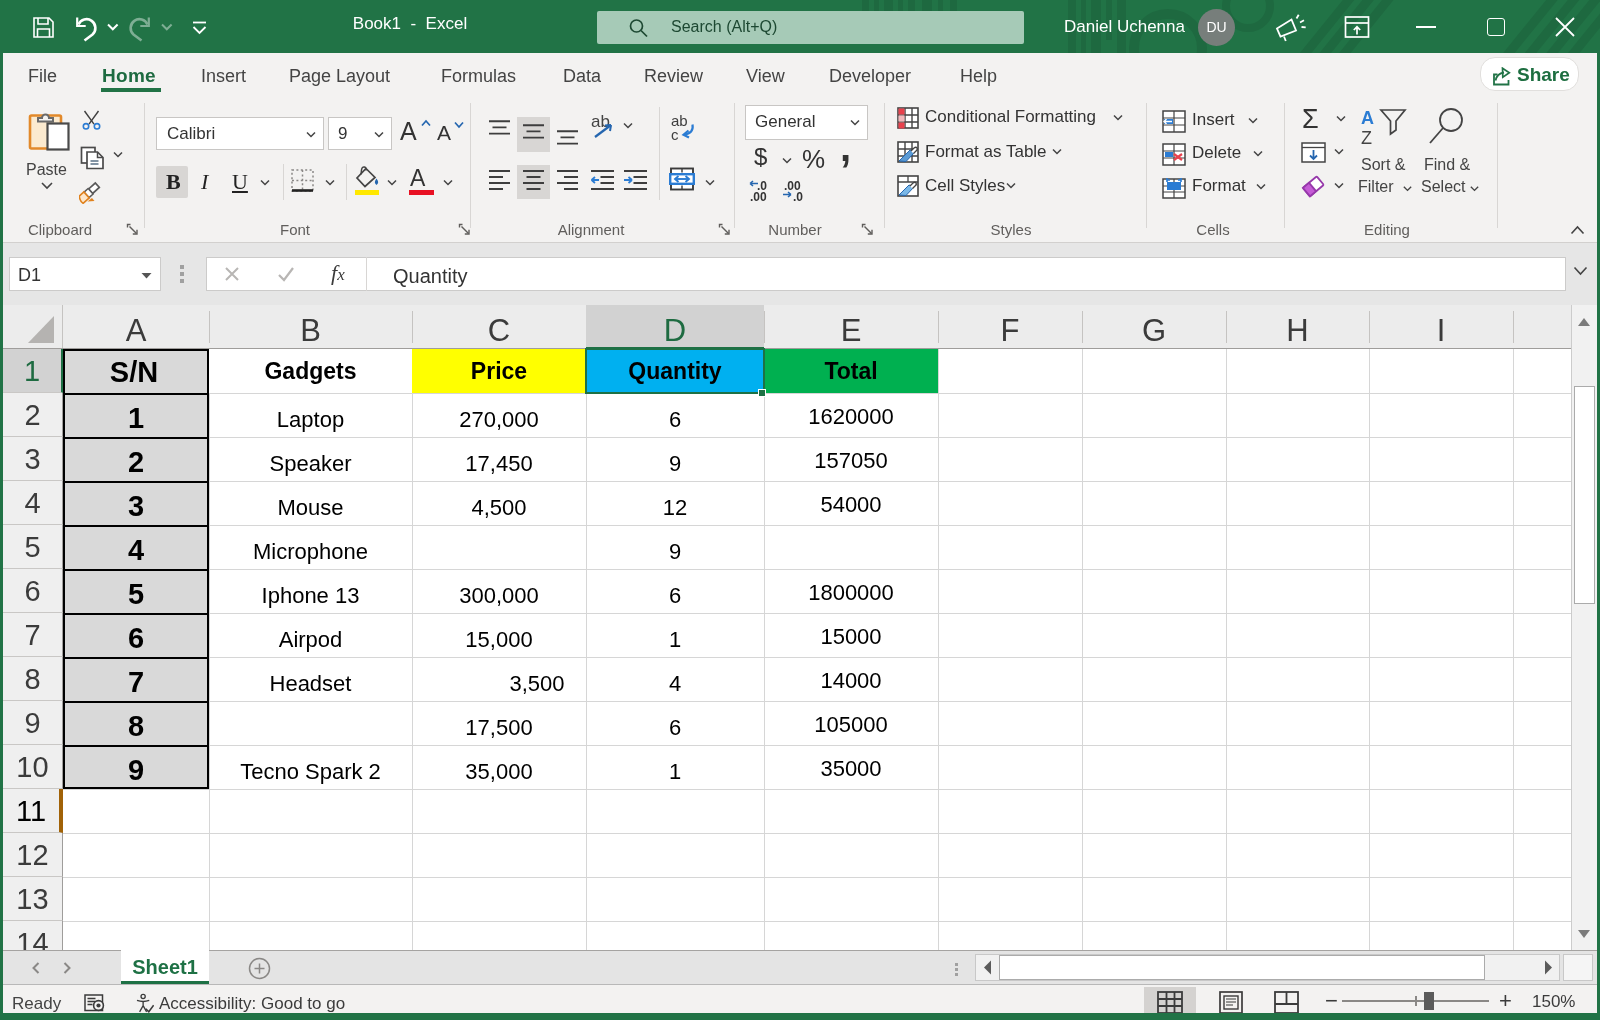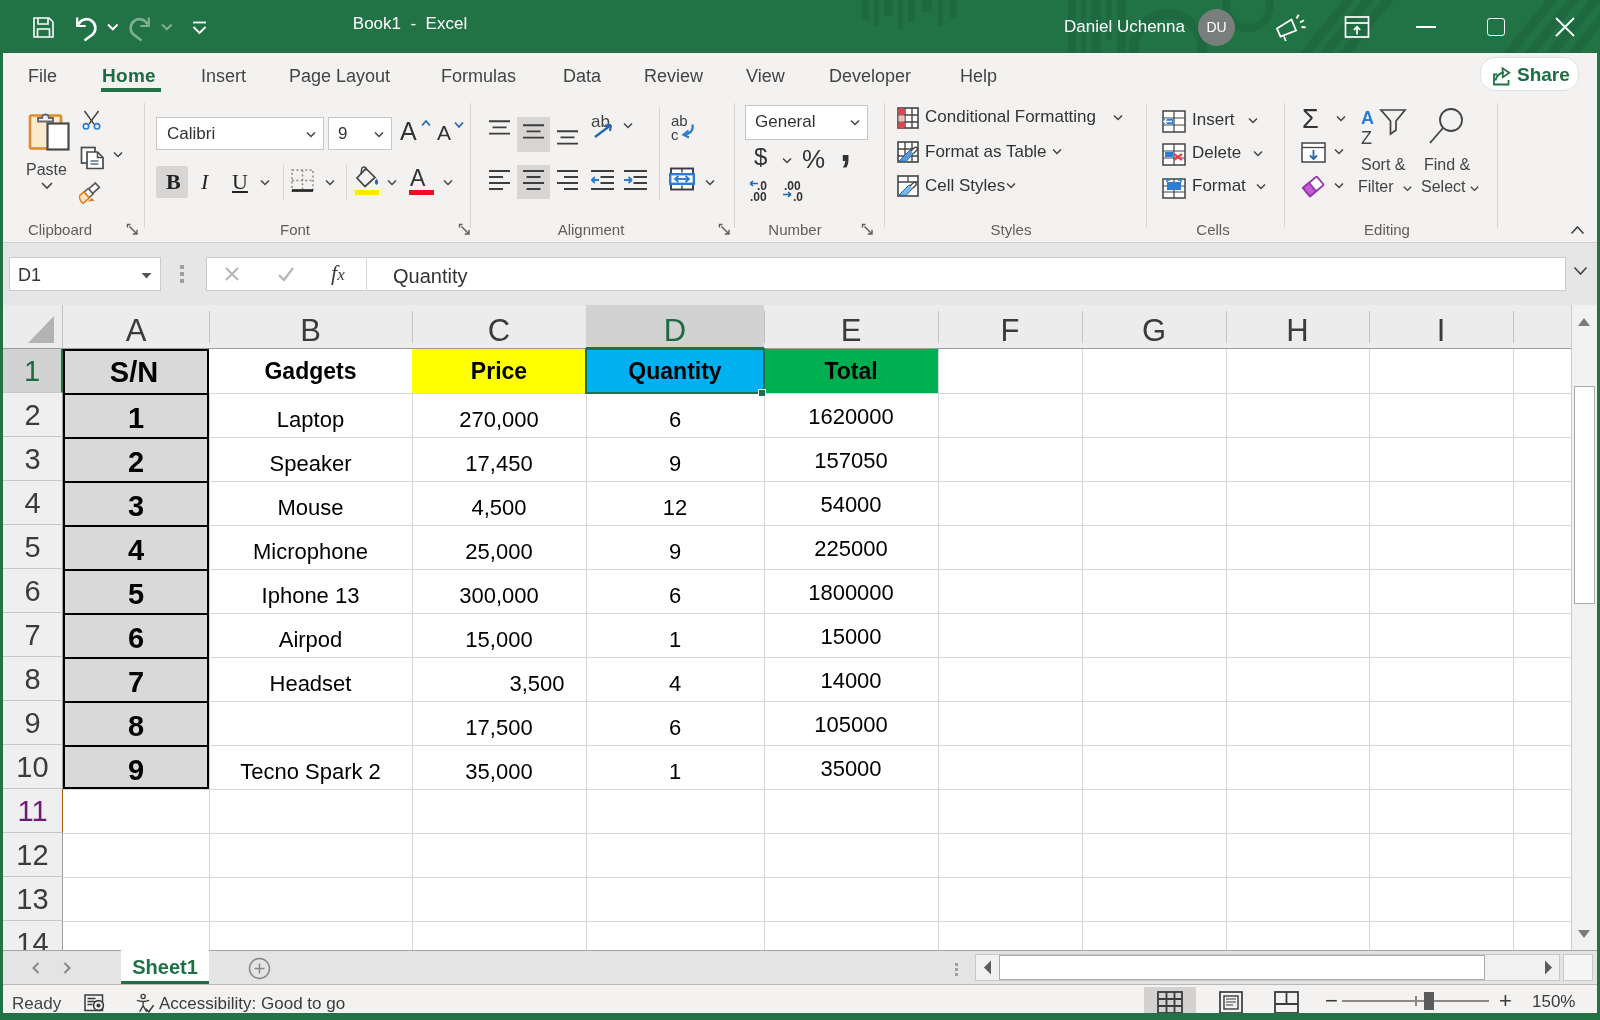--- a/index.html
+++ b/index.html
@@ -94,20 +94,27 @@
     <path d="M19.8 2.5 V11 H11.3" fill="none" stroke="#fff" stroke-width="2.2"></path>
     <path d="M18.5 9.5 A 8.8 8.8 0 1 0 4.5 19.5 L 12.5 25.5" fill="none" stroke="#fff" stroke-width="2.6"></path>
     <path d="M33 9.5 l4.8 4.8 L42.6 9.5" fill="none" stroke="#fff" stroke-width="2"></path>
   </svg>
 
   <svg class="abs" style="left:191px;top:19px" width="17" height="17" viewBox="0 0 17 17">
     <path d="M2 3.5 h13" stroke="#fff" stroke-width="1.8" fill="none"></path>
     <path d="M2.5 8 l6 6 l6-6" fill="none" stroke="#fff" stroke-width="1.8"></path>
   </svg>
   <div class="abs" id="qat-title">Book1&nbsp;&nbsp;-&nbsp;&nbsp;Excel</div>
+  <div class="abs" id="searchbox">
+    <svg class="abs" style="left:31px;top:7px" width="20" height="20" viewBox="0 0 20 20">
+      <circle cx="8.5" cy="8" r="6" fill="none" stroke="#1d4832" stroke-width="1.7"></circle>
+      <path d="M13 12.5 L19 18.5" stroke="#1d4832" stroke-width="1.7"></path>
+    </svg>
+    <div class="abs" id="searchtext" style="left:74px;top:7px;">Search (Alt+Q)</div>
+  </div>
   <div class="abs" id="tb-user">Daniel Uchenna</div>
   <div class="abs" id="tb-du">DU</div>
 
   <svg class="abs" style="left:1274px;top:13px" width="34" height="30" viewBox="0 0 34 30">
     <g fill="none" stroke="#fff" stroke-width="1.8">
       <path d="M3 15.5 L17.5 6.5 L22 17.5 L6.5 23.5 z"></path>
       <path d="M10 23.5 l1.8 4.5"></path>
       <path d="M22.5 5.5 l2.2-3.8 M26 9.5 l4-2.2 M27.5 14 l4.2 0.4"></path>
     </g>
   </svg>
@@ -560,21 +567,21 @@
 <div class="abs" style="left:3px;top:44px;width:60px;height:44px;background:#d2d2d2;border-right:2.5px solid #1e7145;border-bottom:1px solid #c9c7c5;color:#1e6b41;font-size:29px;display:flex;align-items:flex-end;justify-content:center;padding-bottom:6px;line-height:1;">1</div>
 <div class="abs" style="left:3px;top:88px;width:60px;height:44px;background:#efefef;border-right:1px solid #9f9d9b;border-bottom:1px solid #c9c7c5;color:#3b3b3b;font-size:29px;display:flex;align-items:flex-end;justify-content:center;padding-bottom:6px;line-height:1;">2</div>
 <div class="abs" style="left:3px;top:132px;width:60px;height:44px;background:#efefef;border-right:1px solid #9f9d9b;border-bottom:1px solid #c9c7c5;color:#3b3b3b;font-size:29px;display:flex;align-items:flex-end;justify-content:center;padding-bottom:6px;line-height:1;">3</div>
 <div class="abs" style="left:3px;top:176px;width:60px;height:44px;background:#efefef;border-right:1px solid #9f9d9b;border-bottom:1px solid #c9c7c5;color:#3b3b3b;font-size:29px;display:flex;align-items:flex-end;justify-content:center;padding-bottom:6px;line-height:1;">4</div>
 <div class="abs" style="left:3px;top:220px;width:60px;height:44px;background:#efefef;border-right:1px solid #9f9d9b;border-bottom:1px solid #c9c7c5;color:#3b3b3b;font-size:29px;display:flex;align-items:flex-end;justify-content:center;padding-bottom:6px;line-height:1;">5</div>
 <div class="abs" style="left:3px;top:264px;width:60px;height:44px;background:#efefef;border-right:1px solid #9f9d9b;border-bottom:1px solid #c9c7c5;color:#3b3b3b;font-size:29px;display:flex;align-items:flex-end;justify-content:center;padding-bottom:6px;line-height:1;">6</div>
 <div class="abs" style="left:3px;top:308px;width:60px;height:44px;background:#efefef;border-right:1px solid #9f9d9b;border-bottom:1px solid #c9c7c5;color:#3b3b3b;font-size:29px;display:flex;align-items:flex-end;justify-content:center;padding-bottom:6px;line-height:1;">7</div>
 <div class="abs" style="left:3px;top:352px;width:60px;height:44px;background:#efefef;border-right:1px solid #9f9d9b;border-bottom:1px solid #c9c7c5;color:#3b3b3b;font-size:29px;display:flex;align-items:flex-end;justify-content:center;padding-bottom:6px;line-height:1;">8</div>
 <div class="abs" style="left:3px;top:396px;width:60px;height:44px;background:#efefef;border-right:1px solid #9f9d9b;border-bottom:1px solid #c9c7c5;color:#3b3b3b;font-size:29px;display:flex;align-items:flex-end;justify-content:center;padding-bottom:6px;line-height:1;">9</div>
 <div class="abs" style="left:3px;top:440px;width:60px;height:44px;background:#efefef;border-right:1px solid #9f9d9b;border-bottom:1px solid #c9c7c5;color:#3b3b3b;font-size:29px;display:flex;align-items:flex-end;justify-content:center;padding-bottom:6px;line-height:1;">10</div>
-<div class="abs" style="left:3px;top:484px;width:60px;height:44px;background:#efefef;border-right:1px solid #a16207;border-bottom:1px solid #c9c7c5;color:#701a75;font-size:29px;display:flex;align-items:flex-end;justify-content:center;padding-bottom:6px;line-height:1;">11</div>
+<div class="abs" style="left:3px;top:484px;width:60px;height:44px;background:#efefef;border-right:4px solid #a16207;border-bottom:1px solid #c9c7c5;color:#000000;font-size:29px;display:flex;align-items:flex-end;justify-content:center;padding-bottom:6px;line-height:1;">11</div>
 <div class="abs" style="left:3px;top:528px;width:60px;height:44px;background:#efefef;border-right:1px solid #9f9d9b;border-bottom:1px solid #c9c7c5;color:#3b3b3b;font-size:29px;display:flex;align-items:flex-end;justify-content:center;padding-bottom:6px;line-height:1;">12</div>
 <div class="abs" style="left:3px;top:572px;width:60px;height:44px;background:#efefef;border-right:1px solid #9f9d9b;border-bottom:1px solid #c9c7c5;color:#3b3b3b;font-size:29px;display:flex;align-items:flex-end;justify-content:center;padding-bottom:6px;line-height:1;">13</div>
 <div class="abs" style="left:3px;top:616px;width:60px;height:44px;background:#efefef;border-right:1px solid #9f9d9b;border-bottom:1px solid #c9c7c5;color:#3b3b3b;font-size:29px;display:flex;align-items:flex-end;justify-content:center;padding-bottom:6px;line-height:1;">14</div>
 <div class="gridline-v" style="left:209px;top:44px;height:601px;"></div>
 <div class="gridline-v" style="left:412px;top:44px;height:601px;"></div>
 <div class="gridline-v" style="left:586px;top:44px;height:601px;"></div>
 <div class="gridline-v" style="left:764px;top:44px;height:601px;"></div>
 <div class="gridline-v" style="left:938px;top:44px;height:601px;"></div>
 <div class="gridline-v" style="left:1082px;top:44px;height:601px;"></div>
 <div class="gridline-v" style="left:1226px;top:44px;height:601px;"></div>
@@ -623,23 +630,21 @@
 <div class="cell" style="left:764px;top:88px;width:174px;height:44px;padding-bottom:7px;">1620000</div>
 <div class="cell" style="left:209px;top:132px;width:203px;height:44px;padding-bottom:4px;">Speaker</div>
 <div class="cell" style="left:412px;top:132px;width:174px;height:44px;padding-bottom:4px;">17,450</div>
 <div class="cell" style="left:586px;top:132px;width:178px;height:44px;padding-bottom:4px;">9</div>
 <div class="cell" style="left:764px;top:132px;width:174px;height:44px;padding-bottom:7px;">157050</div>
 <div class="cell" style="left:209px;top:176px;width:203px;height:44px;padding-bottom:4px;">Mouse</div>
 <div class="cell" style="left:412px;top:176px;width:174px;height:44px;padding-bottom:4px;">4,500</div>
 <div class="cell" style="left:586px;top:176px;width:178px;height:44px;padding-bottom:4px;">12</div>
 <div class="cell" style="left:764px;top:176px;width:174px;height:44px;padding-bottom:7px;">54000</div>
 <div class="cell" style="left:209px;top:220px;width:203px;height:44px;padding-bottom:4px;">Microphone</div>
-<div class="cell" style="left:412px;top:220px;width:174px;height:44px;padding-bottom:4px;">25,000</div>
 <div class="cell" style="left:586px;top:220px;width:178px;height:44px;padding-bottom:4px;">9</div>
-<div class="cell" style="left:764px;top:220px;width:174px;height:44px;padding-bottom:7px;">225000</div>
 <div class="cell" style="left:209px;top:264px;width:203px;height:44px;padding-bottom:4px;">Iphone 13</div>
 <div class="cell" style="left:412px;top:264px;width:174px;height:44px;padding-bottom:4px;">300,000</div>
 <div class="cell" style="left:586px;top:264px;width:178px;height:44px;padding-bottom:4px;">6</div>
 <div class="cell" style="left:764px;top:264px;width:174px;height:44px;padding-bottom:7px;">1800000</div>
 <div class="cell" style="left:209px;top:308px;width:203px;height:44px;padding-bottom:4px;">Airpod</div>
 <div class="cell" style="left:412px;top:308px;width:174px;height:44px;padding-bottom:4px;">15,000</div>
 <div class="cell" style="left:586px;top:308px;width:178px;height:44px;padding-bottom:4px;">1</div>
 <div class="cell" style="left:764px;top:308px;width:174px;height:44px;padding-bottom:7px;">15000</div>
 <div class="cell" style="left:209px;top:352px;width:203px;height:44px;padding-bottom:4px;">Headset</div>
 <div class="cell" style="left:412px;top:352px;width:174px;height:44px;padding-bottom:4px;margin-left:38px;">3,500</div>

